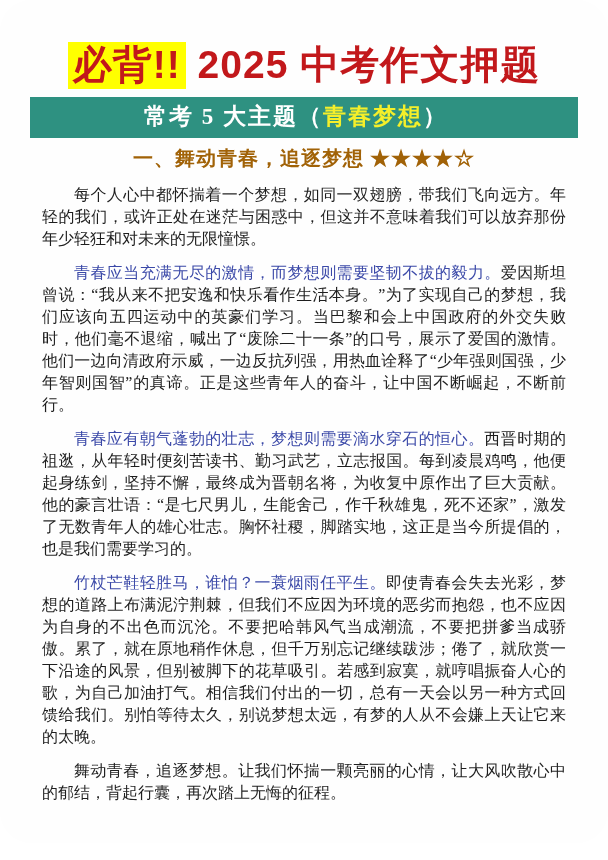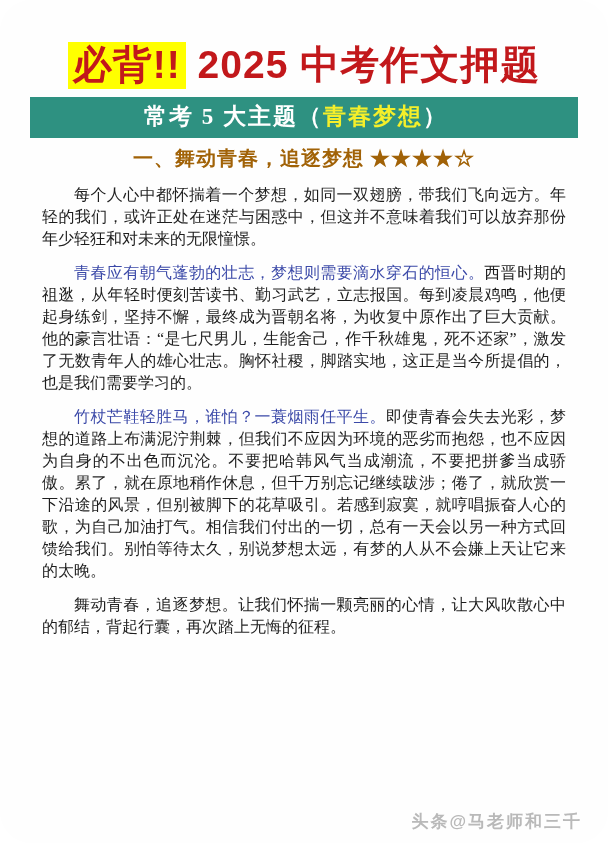--- a/index.html
+++ b/index.html
@@ -47,20 +47,20 @@
   </div>
 
   <div class="banner">
     <span>常考 5 大主题（</span><span class="hl">青春梦想</span><span>）</span>
   </div>
 
   <div class="section-title">一、舞动青春，追逐梦想 ★★★★☆</div>
 
   <div class="body-text">
     <p><span class="lead"></span><span>每个人心中都怀揣着一个梦想，如同一双翅膀，带我们飞向远方。年轻的我们，或许正处在迷茫与困惑中，但这并不意味着我们可以放弃那份年少轻狂和对未来的无限憧憬。</span></p>
+    <p><span class="lead">青春应当充满无尽的激情，而梦想则需要坚韧不拔的毅力。</span><span>爱因斯坦曾说：“我从来不把安逸和快乐看作生活本身。”为了实现自己的梦想，我们应该向五四运动中的英豪们学习。当巴黎和会上中国政府的外交失败时，他们毫不退缩，喊出了“废除二十一条”的口号，展示了爱国的激情。他们一边向清政府示威，一边反抗列强，用热血诠释了“少年强则国强，少年智则国智”的真谛。正是这些青年人的奋斗，让中国不断崛起，不断前行。</span></p>
     <p><span class="lead">青春应有朝气蓬勃的壮志，梦想则需要滴水穿石的恒心。</span><span>西晋时期的祖逖，从年轻时便刻苦读书、勤习武艺，立志报国。每到凌晨鸡鸣，他便起身练剑，坚持不懈，最终成为晋朝名将，为收复中原作出了巨大贡献。他的豪言壮语：“是七尺男儿，生能舍己，作千秋雄鬼，死不还家”，激发了无数青年人的雄心壮志。胸怀社稷，脚踏实地，这正是当今所提倡的，也是我们需要学习的。</span></p>
     <p><span class="lead">竹杖芒鞋轻胜马，谁怕？一蓑烟雨任平生。</span><span>即使青春会失去光彩，梦想的道路上布满泥泞荆棘，但我们不应因为环境的恶劣而抱怨，也不应因为自身的不出色而沉沦。不要把哈韩风气当成潮流，不要把拼爹当成骄傲。累了，就在原地稍作休息，但千万别忘记继续跋涉；倦了，就欣赏一下沿途的风景，但别被脚下的花草吸引。若感到寂寞，就哼唱振奋人心的歌，为自己加油打气。相信我们付出的一切，总有一天会以另一种方式回馈给我们。别怕等待太久，别说梦想太远，有梦的人从不会嫌上天让它来的太晚。</span></p>
     <p><span class="lead"></span><span>舞动青春，追逐梦想。让我们怀揣一颗亮丽的心情，让大风吹散心中的郁结，背起行囊，再次踏上无悔的征程。</span></p>
   </div>
 
-  <div class="watermark">头条@马老师和三千</div>
 
 </div>
 
 </body></html>

